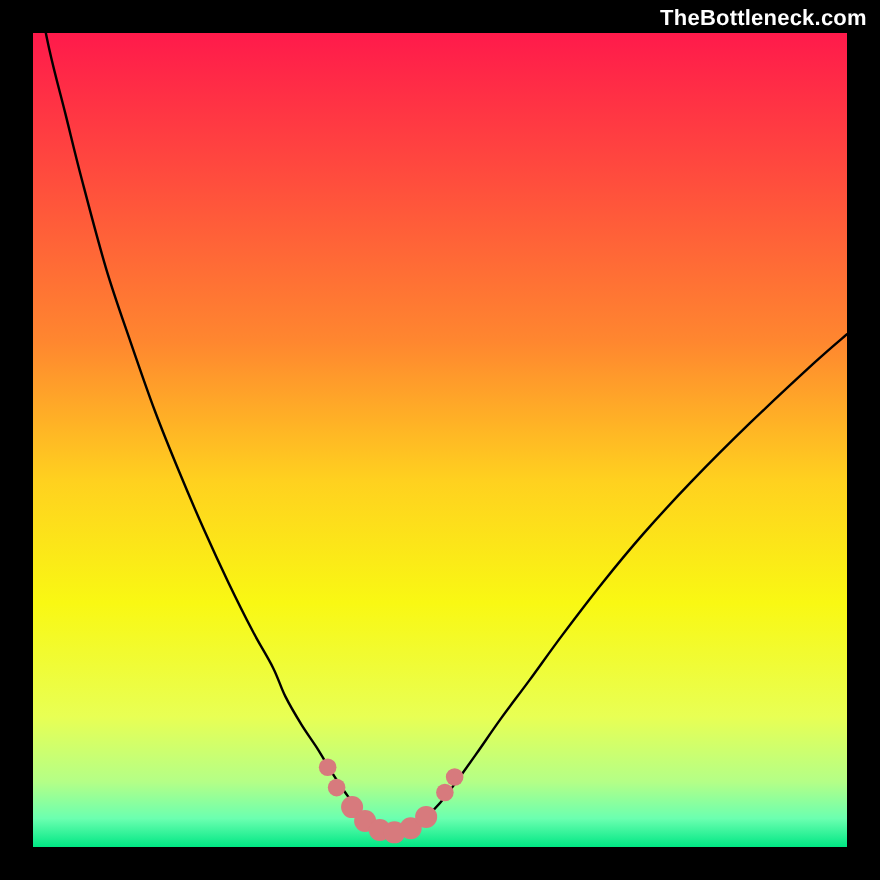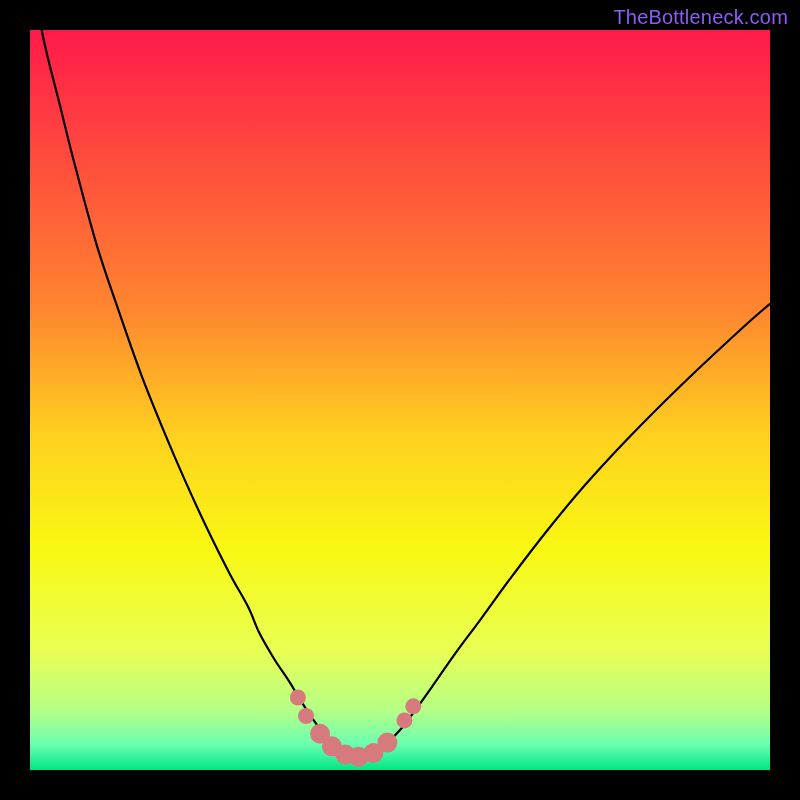--- a/index.html
+++ b/index.html
@@ -14,23 +14,23 @@
   .frame {
     position: relative;
     width: 800px;
     height: 800px;
     background: #000;
   }
   .watermark {
     position: absolute;
     top: 6px;
     right: 12px;
-    color: #8b5cf6;
+    color: #ffffff;
     font-size: 20px;
-    font-weight: 400;
+    font-weight: 700;
     letter-spacing: 0.2px;
     z-index: 5;
   }
   svg {
     display: block;
   }
 </style>
 </head>
 <body>
 

